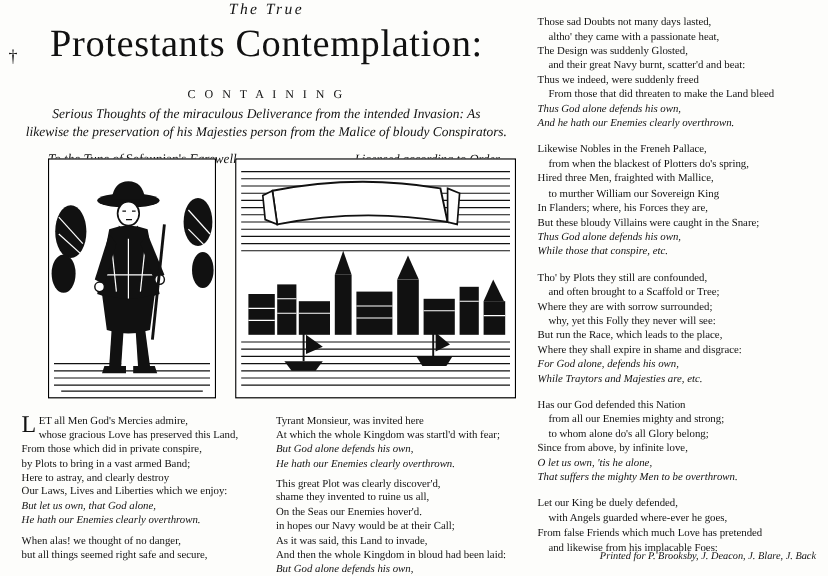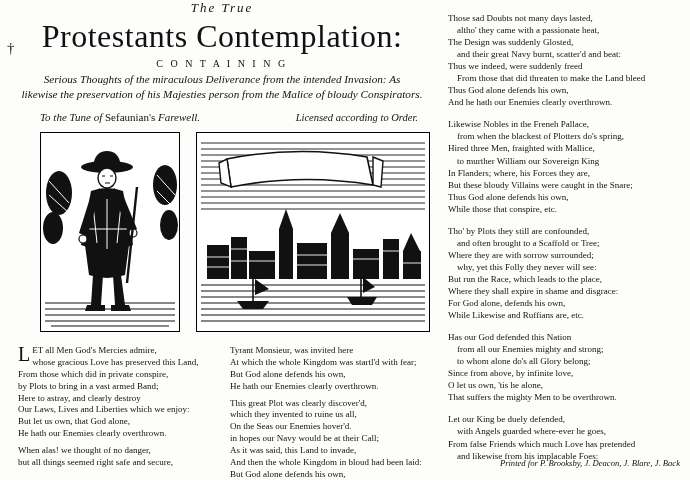--- a/index.html
+++ b/index.html
@@ -40,21 +40,21 @@
   }
   .main-title {
     font-size: 32px;
     letter-spacing: 0.5px;
     margin-top: 2px;
     font-family: "Liberation Serif", serif;
   }
   .containing {
     font-size: 10px;
     letter-spacing: 2.5px;
-    margin-top: 3px;
+    margin-top: 19px;
   }
   .subtitle {
     font-size: 11.2px;
     font-style: italic;
     line-height: 1.35;
     margin-top: 3px;
     padding: 0 16px;
   }
   .tune-row {
     display: flex;
@@ -116,21 +116,21 @@
     line-height: 1.32;
   }
   .vcol {
     width: 50%;
     padding: 0 6px 0 18px;
     box-sizing: border-box;
   }
   .vcol.right { padding-left: 8px; padding-right: 12px; }
   .stanza { margin-bottom: 5px; }
   .line { white-space: nowrap; }
-  .ital { }
+  .ital { font-style: italic; }
   .dropcap {
     float: left;
     font-size: 20px;
     line-height: 16px;
     padding-right: 2px;
     margin-top: 1px;
   }
   
   .right-col {
     position: absolute;
@@ -339,21 +339,21 @@
 
       <div class="vcol right">
         <div class="stanza">
           <div class="line">Tyrant Monsieur, was invited here</div>
           <div class="line">At which the whole Kingdom was startl'd with fear;</div>
           <div class="line ital">But God alone defends his own,</div>
           <div class="line ital">He hath our Enemies clearly overthrown.</div>
         </div>
         <div class="stanza">
           <div class="line">This great Plot was clearly discover'd,</div>
-          <div class="line">   which they invented to ruine us all,</div>
+          <div class="line">   shame they invented to ruine us all,</div>
           <div class="line">On the Seas our Enemies hover'd.</div>
           <div class="line">   in hopes our Navy would be at their Call;</div>
           <div class="line">As it was said, this Land to invade,</div>
           <div class="line">And then the whole Kingdom in bloud had been laid:</div>
           <div class="line ital">But God alone defends his own,</div>
 
         </div>
       </div>
     </div>
   </div>
@@ -383,21 +383,21 @@
     </div>
 
     <div class="stanza">
       <div class="line">Tho' by Plots they still are confounded,</div>
       <div class="line indent1">   and often brought to a Scaffold or Tree;</div>
       <div class="line">Where they are with sorrow surrounded;</div>
       <div class="line indent1">   why, yet this Folly they never will see:</div>
       <div class="line">But run the Race, which leads to the place,</div>
       <div class="line">Where they shall expire in shame and disgrace:</div>
       <div class="line ital">For God alone, defends his own,</div>
-      <div class="line ital">While Likewise and Ruffians are, etc.</div>
+      <div class="line ital">While Traytors and Majesties are, etc.</div>
     </div>
 
     <div class="stanza">
       <div class="line">Has our God defended this Nation</div>
       <div class="line indent1">   from all our Enemies mighty and strong;</div>
       <div class="line indent1">   to whom alone do's all Glory belong;</div>
       <div class="line">Since from above, by infinite love,</div>
       <div class="line ital">O let us own, 'tis he alone,</div>
       <div class="line ital">That suffers the mighty Men to be overthrown.</div>
     </div>

